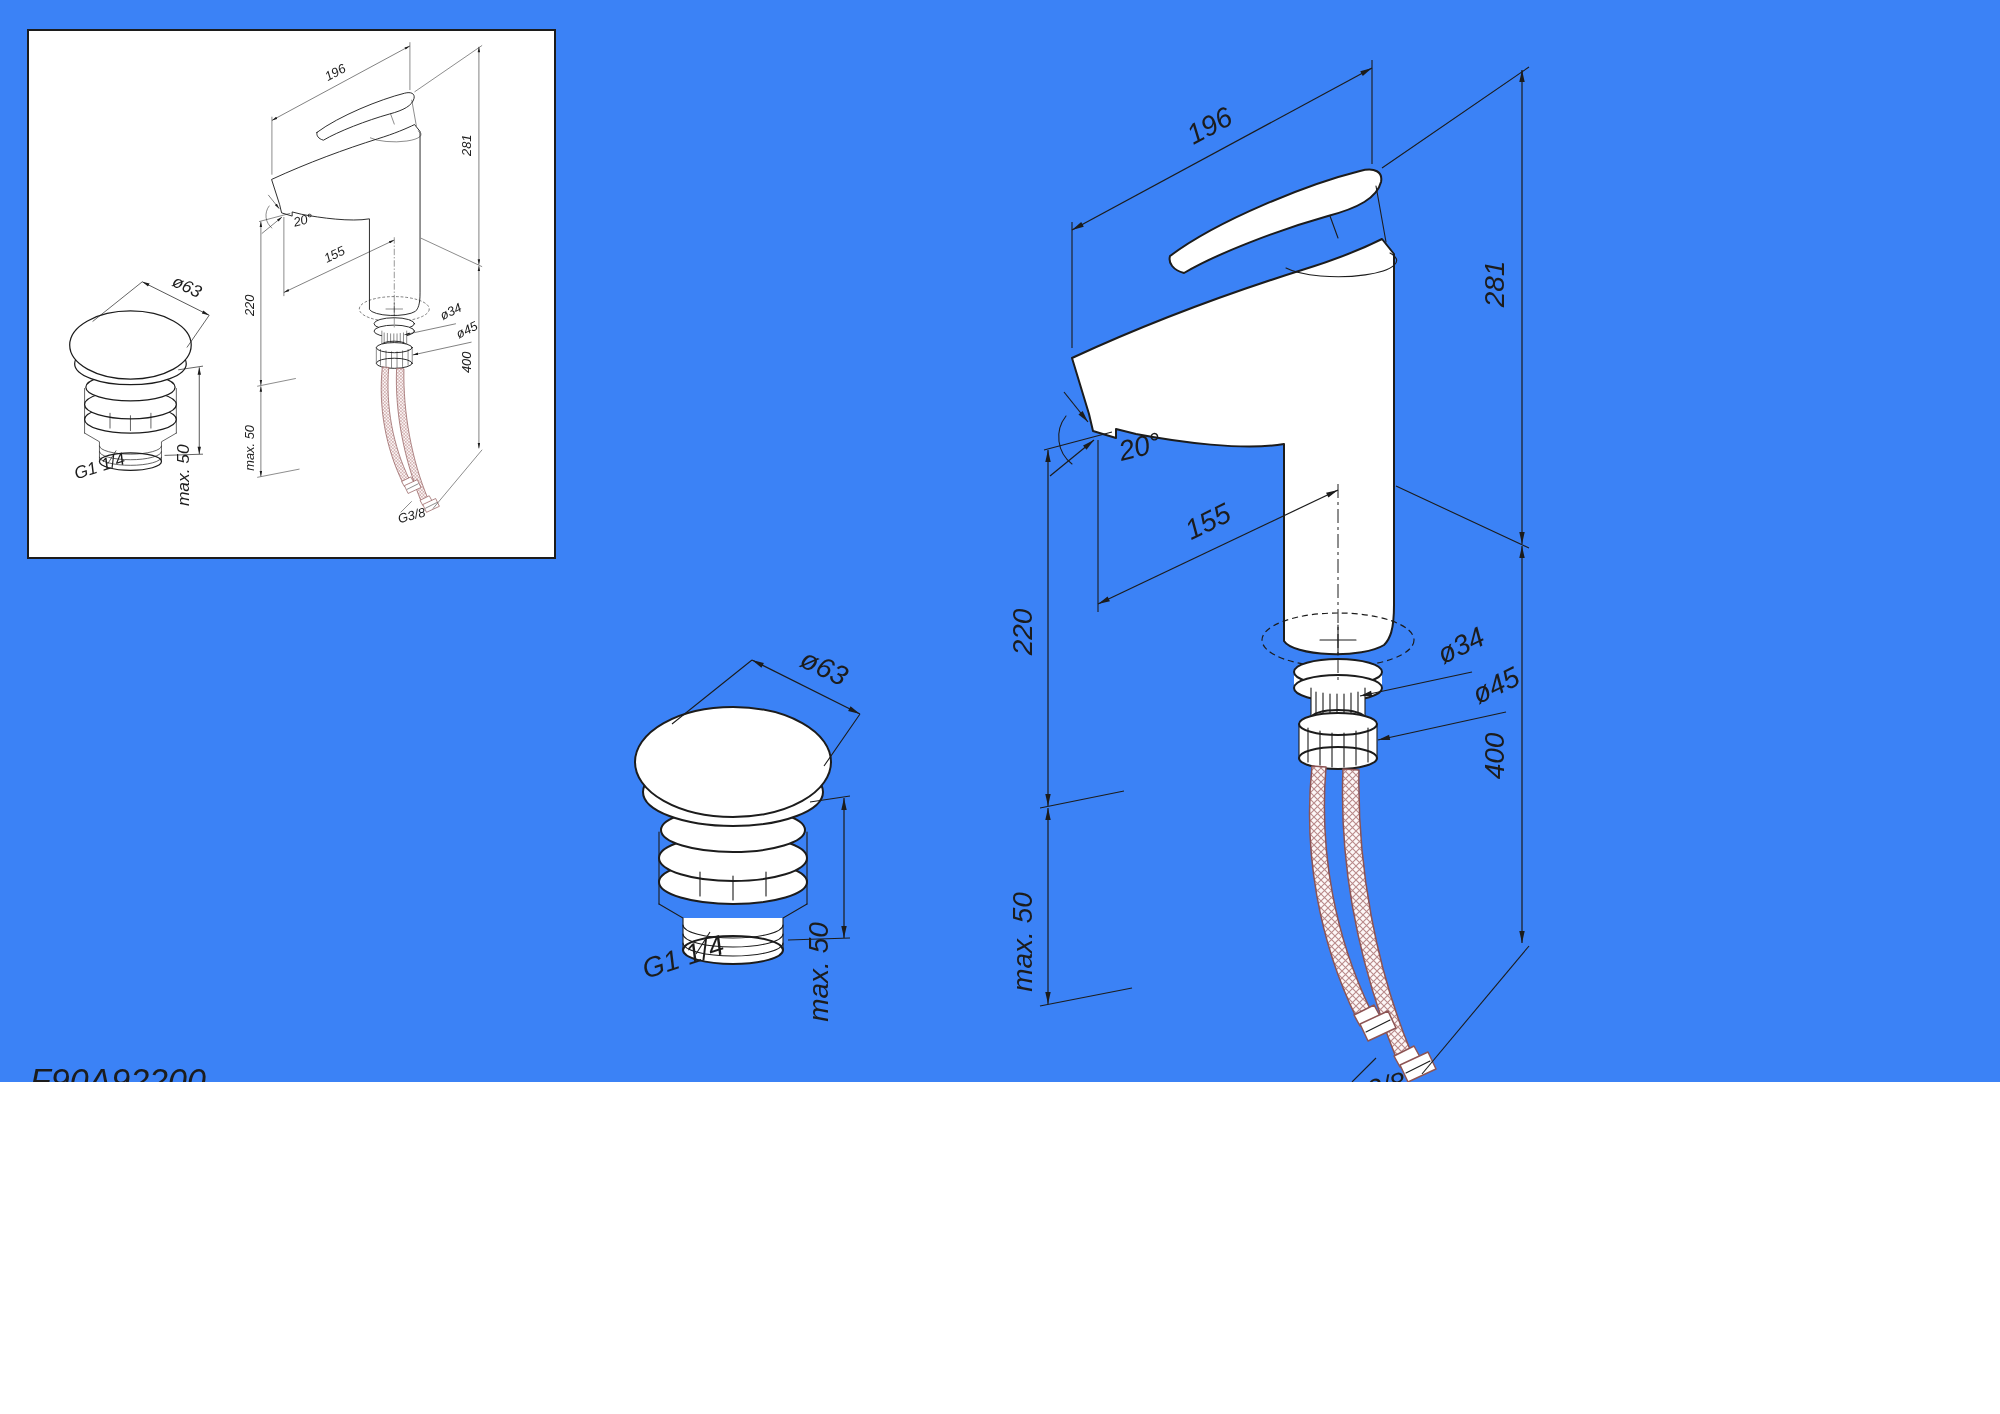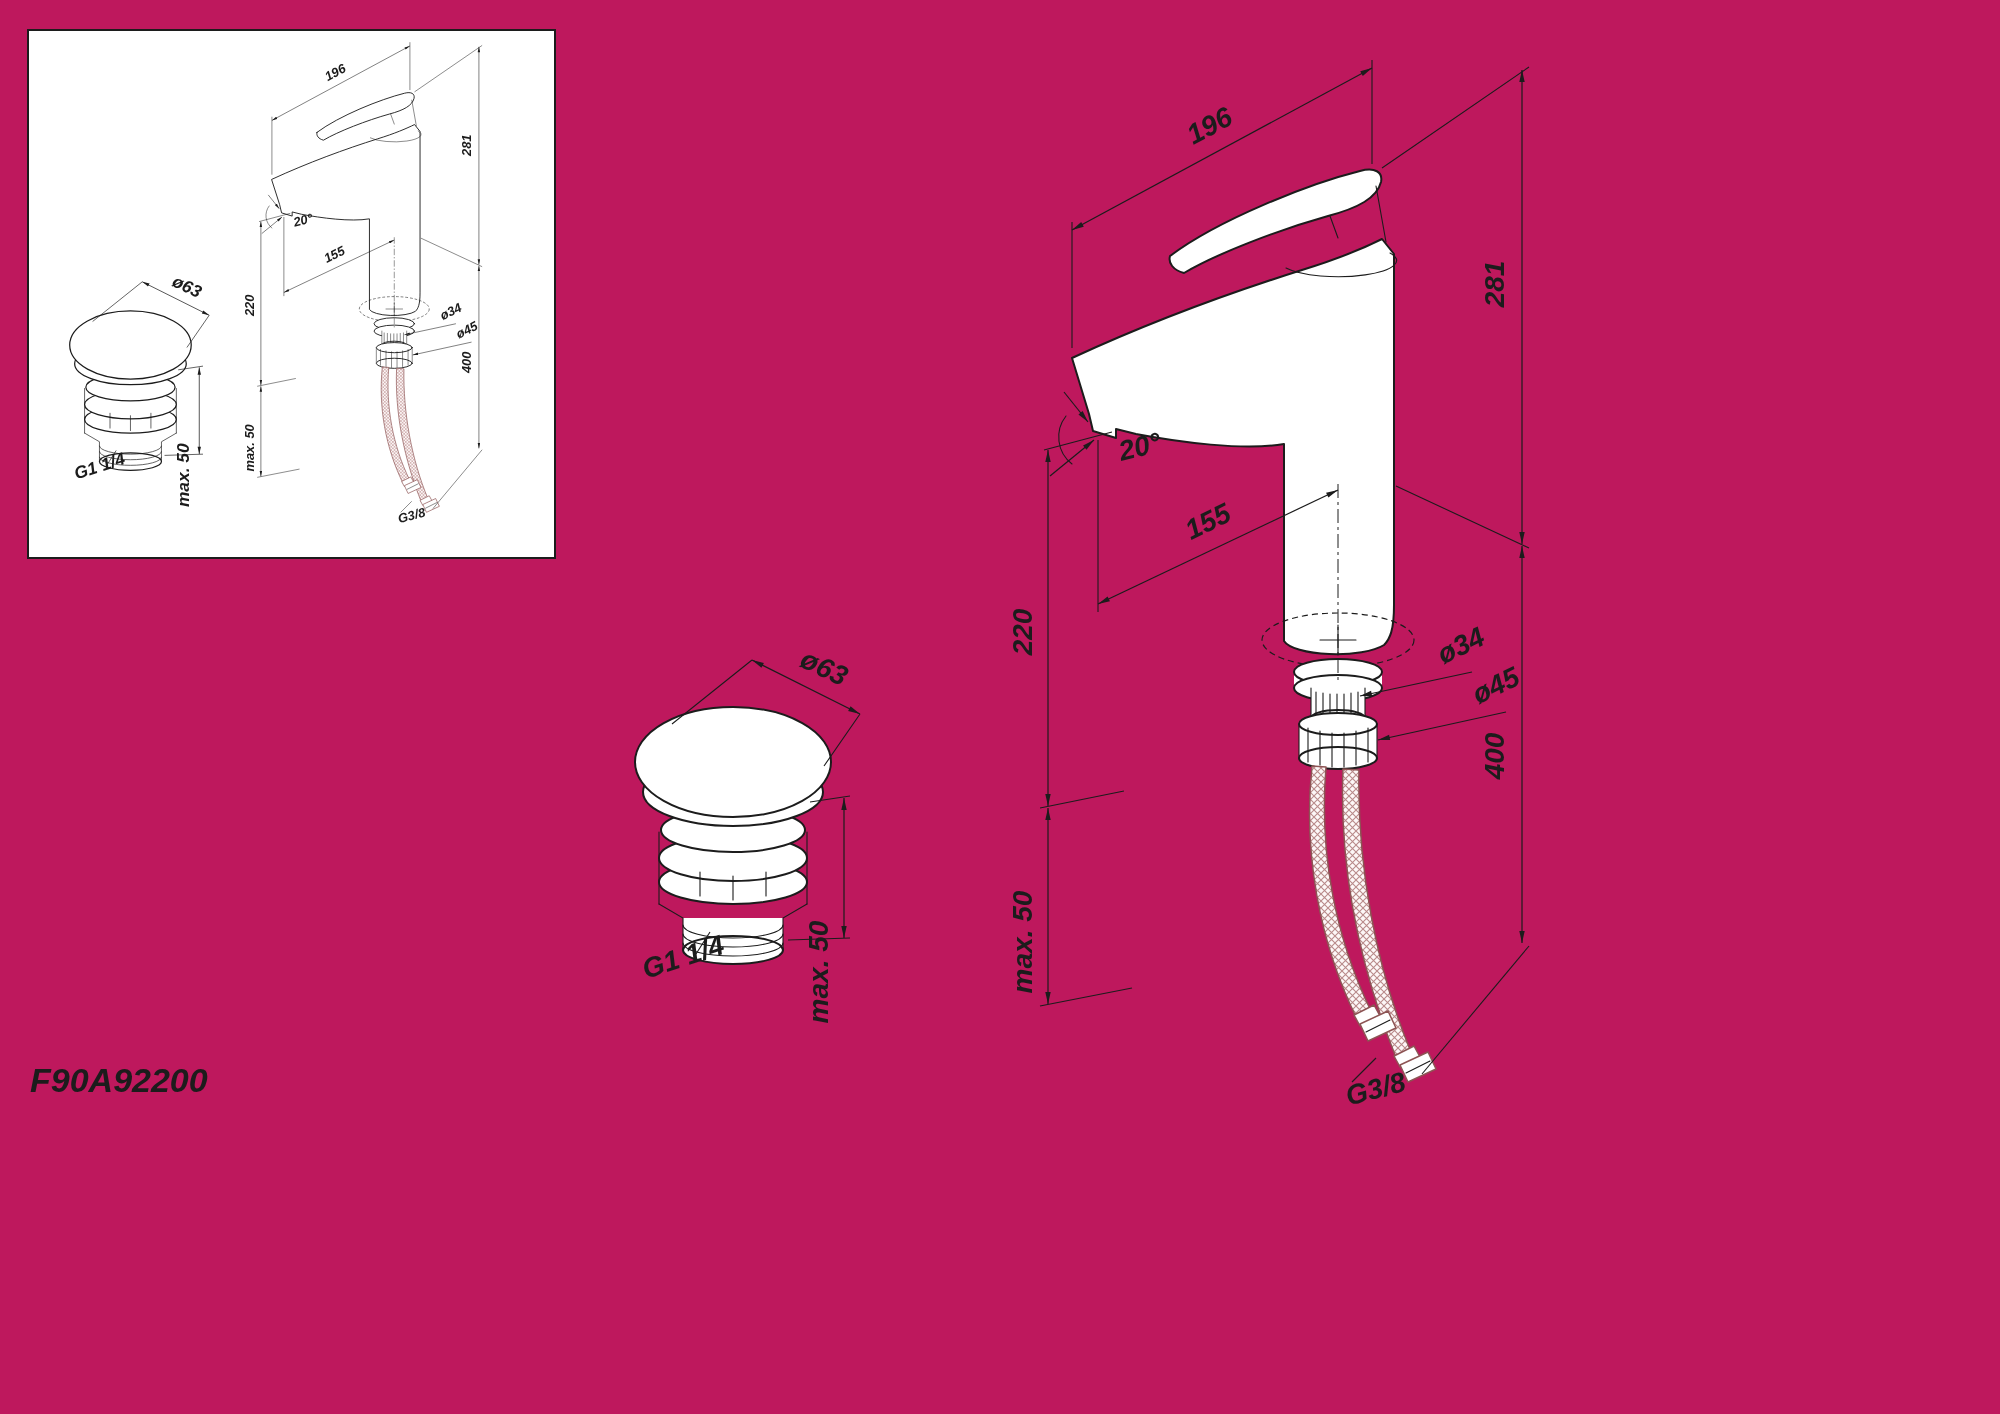--- a/index.html
+++ b/index.html
@@ -1,16 +1,16 @@
 <!DOCTYPE html>
 <html><head>
 <meta charset="utf-8">
 <style>
   html,body{margin:0;padding:0;background:#ffffff;}
-  .page{position:relative;width:2000px;height:1414px;background:#be185d;overflow:hidden;font-weight:bold;}
+  .page{position:relative;width:2000px;height:1082px;background:#3b82f6;overflow:hidden;}
   svg{position:absolute;left:0;top:0;}
   .part{fill:#ffffff;stroke:#1c1c1c;stroke-width:2;stroke-linejoin:round;stroke-linecap:round;}
   .thin{fill:none;stroke:#1c1c1c;stroke-width:1.1;stroke-linecap:round;}
   .xl{fill:none;stroke:#1c1c1c;stroke-width:1.1;}
   .dl{fill:none;stroke:#1c1c1c;stroke-width:1.2;}
   .cl{fill:none;stroke:#1c1c1c;stroke-width:1;stroke-dasharray:14 4 3 4;}
   .dash{fill:none;stroke:#1c1c1c;stroke-width:1.2;stroke-dasharray:6 4;}
   .hose{fill:url(#braid);stroke:#8d5454;stroke-width:1.5;stroke-linejoin:round;}
   .hfit{fill:#ffffff;stroke:#8d5454;stroke-width:1.5;stroke-linejoin:round;}
   .dim{font-family:"Liberation Sans",sans-serif;font-style:italic;font-size:28px;fill:#1c1c1c;text-anchor:middle;}

